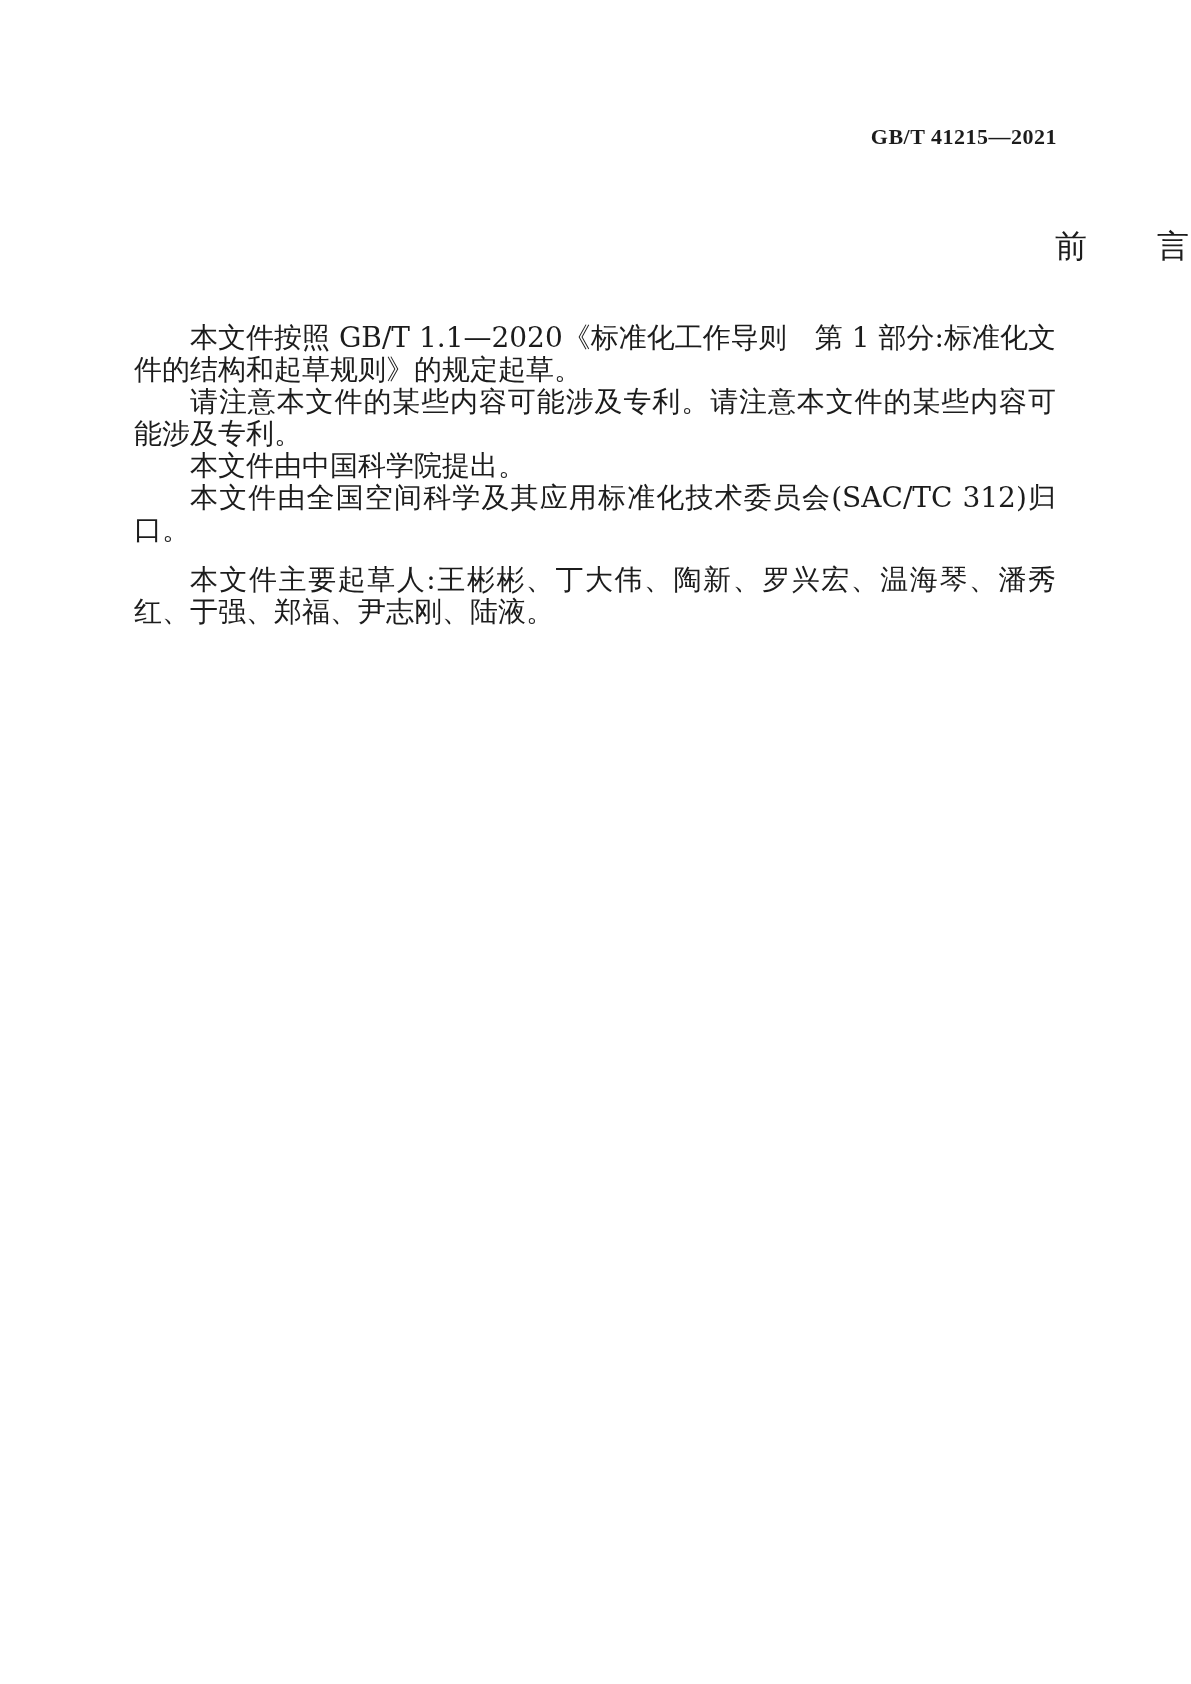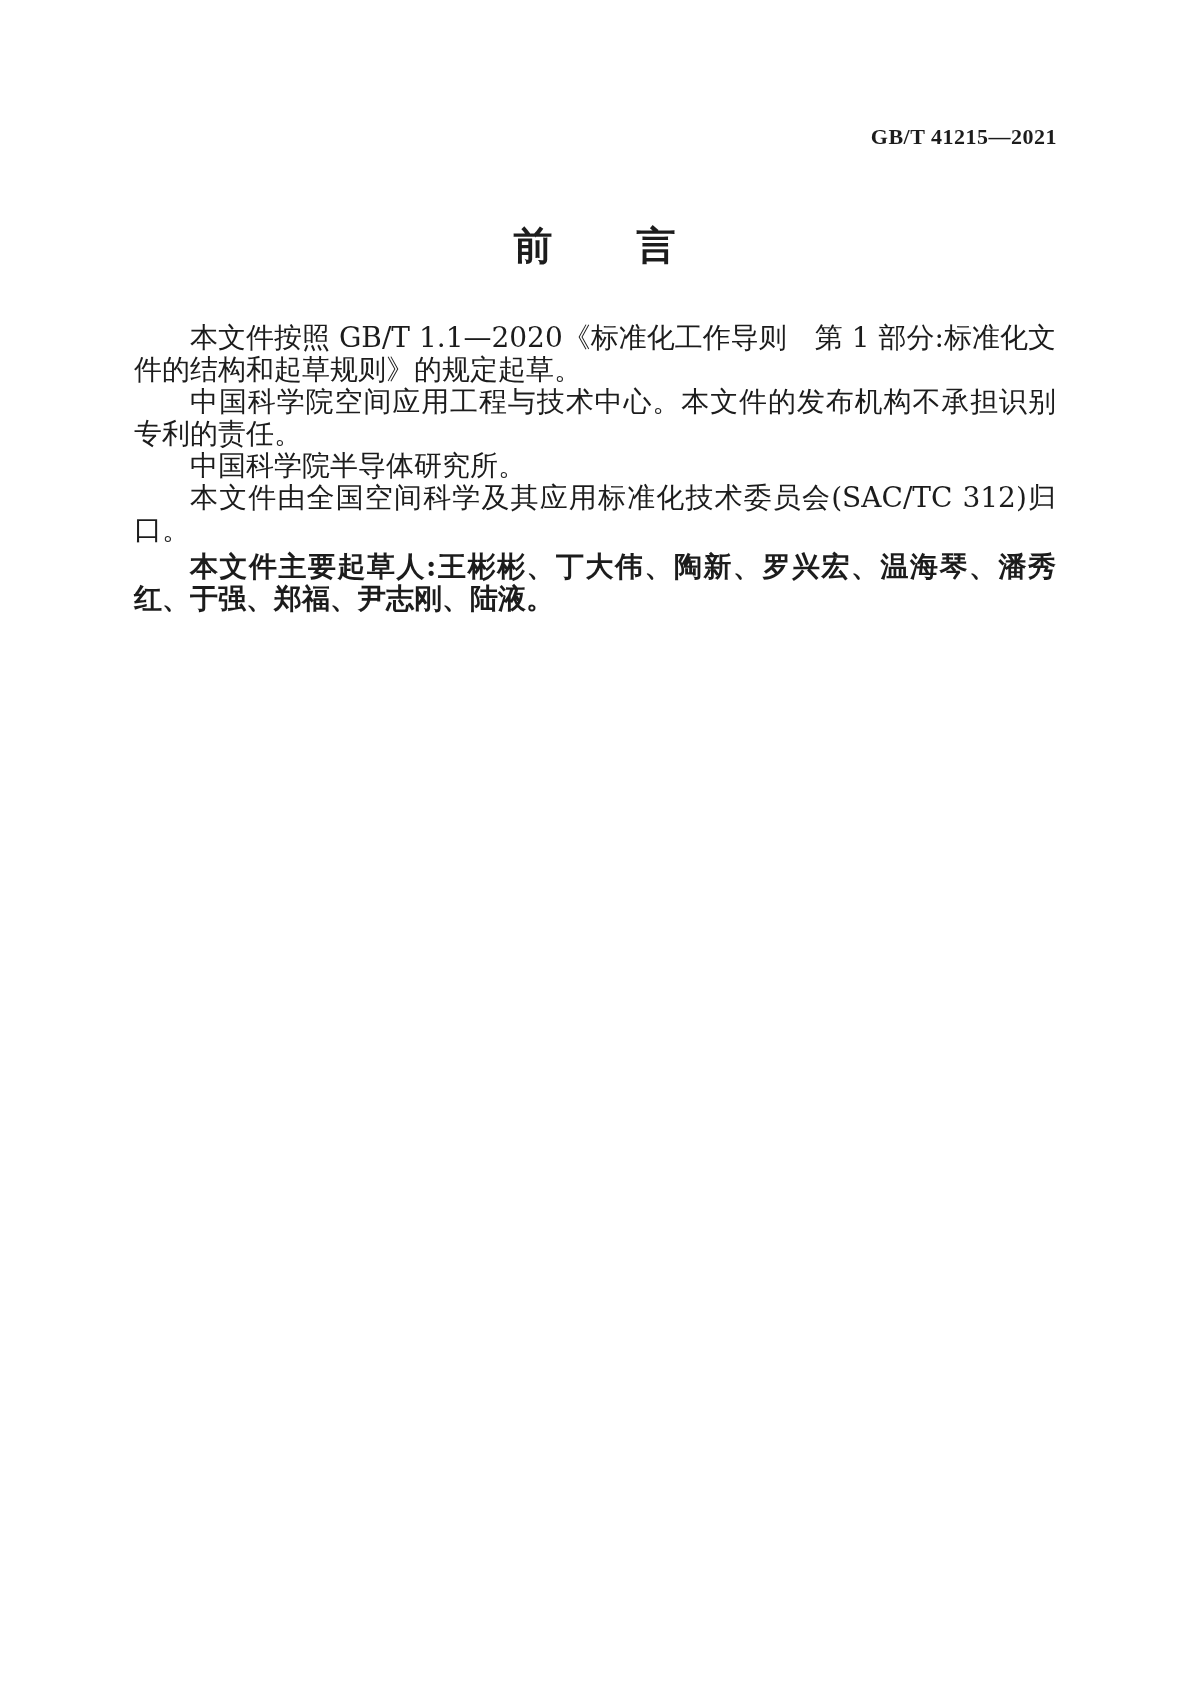--- a/index.html
+++ b/index.html
@@ -25,45 +25,44 @@
     line-height: 26px;
     letter-spacing: 0.5px;
     font-family: "Liberation Serif", serif;
     white-space: nowrap;
   }
   .doc-title {
     position: absolute;
     top: 228px;
     left: 0;
     width: 100%;
-    text-align: center;
-    font-size: 39px;
-    font-weight: 700;
+    text-align: right;
+    font-size: 32px;
+    font-weight: 400;
     line-height: 36px;
     font-family: "DejaVu Sans", "Liberation Sans", sans-serif;
     letter-spacing: 2px;
   }
   .doc-body {
     position: absolute;
     top: 322px;
     left: 134px;
     width: 922px;
     font-size: 28px;
     line-height: 32px;
     text-align: justify;
     text-justify: inter-ideograph;
   }
   .doc-body p {
     margin: 0;
     padding: 0;
     text-indent: 2em;
   }
   .doc-body p.para-drafters {
-    margin-top: 5px;
-    font-weight: bold;
+    margin-top: 18px;
   }
   .page-number {
     position: absolute;
     top: 1532px;
     left: 1013px;
     font-size: 19px;
     line-height: 22px;
     color: #555555;
     font-family: "DejaVu Serif", "Liberation Serif", serif;
   }
@@ -72,21 +71,21 @@
 <body>
 
 <div class="page">
 
   <div class="doc-header">GB/T 41215—2021</div>
 
   <div class="doc-title">前　　言</div>
 
   <div class="doc-body">
     <p>本文件按照 GB/T 1.1—2020《标准化工作导则　第 1 部分:标准化文件的结构和起草规则》的规定起草。</p>
-    <p>中国科学院空间应用工程与技术中心。本文件的发布机构不承担识别专利的责任。</p>
-    <p>中国科学院半导体研究所。</p>
+    <p>请注意本文件的某些内容可能涉及专利。请注意本文件的某些内容可能涉及专利。</p>
+    <p>本文件由中国科学院提出。</p>
     <p>本文件由全国空间科学及其应用标准化技术委员会(SAC/TC 312)归口。</p>
     <p class="para-drafters">本文件主要起草人:王彬彬、丁大伟、陶新、罗兴宏、温海琴、潘秀红、于强、郑福、尹志刚、陆液。</p>
   </div>
 
   <div class="page-number">Ⅲ</div>
 
 </div>
 
 </body></html>

